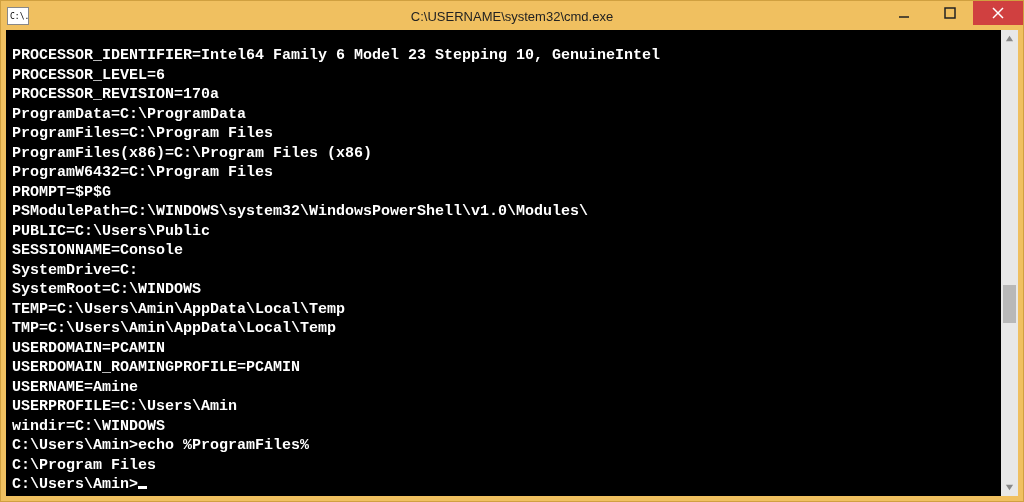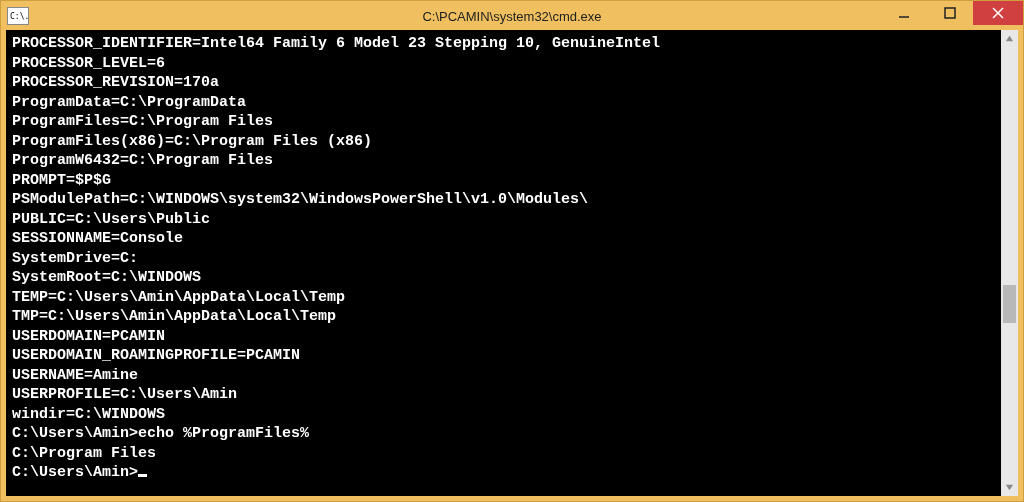--- a/index.html
+++ b/index.html
@@ -68,21 +68,21 @@
       position: absolute;
       left: 6px;
       right: 6px;
       top: 30px;
       bottom: 6px;
       background: #000;
       display: flex;
     }
     .console-content {
       flex: 1;
-      padding: 4px 6px;
+      padding: 16px 6px;
       font-family: "Consolas", "Courier New", monospace;
       font-size: 15px;
       font-weight: bold;
       color: #fff;
       white-space: pre;
       line-height: 1.3;
       overflow: hidden;
     }
     .console-line { display: block; }
     .scrollbar {
@@ -120,21 +120,21 @@
       background: #fff;
       vertical-align: baseline;
       margin-bottom: -1px;
     }
   </style>
 </head>
 <body>
 
 <div class="titlebar">
   <span class="titlebar-icon">C:\.</span>
-  <span class="titlebar-title">C:\PCAMIN\system32\cmd.exe</span>
+  <span class="titlebar-title">C:\USERNAME\system32\cmd.exe</span>
   <div class="titlebar-controls">
     <button class="titlebar-btn">
       <svg width="12" height="12" viewBox="0 0 12 12">
           <line x1="1" y1="10" x2="11" y2="10" stroke="#222" stroke-width="1.5"></line>
         </svg>
     </button>
     <button class="titlebar-btn">
       <svg width="12" height="12" viewBox="0 0 12 12">
           <rect x="1" y="1" width="10" height="10" fill="none" stroke="#222" stroke-width="1.5"></rect>
         </svg>

